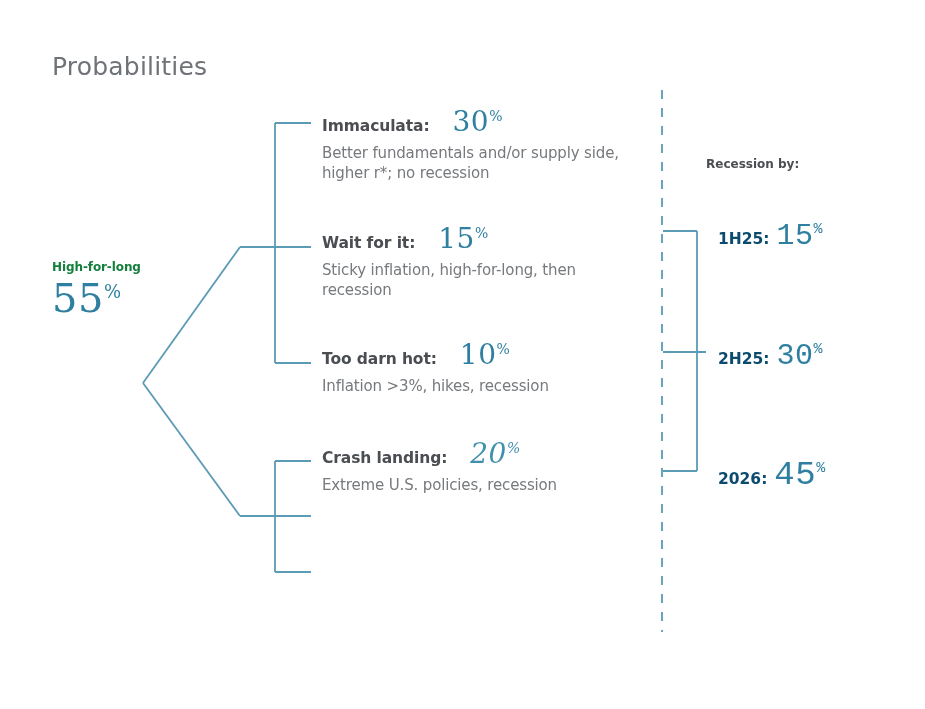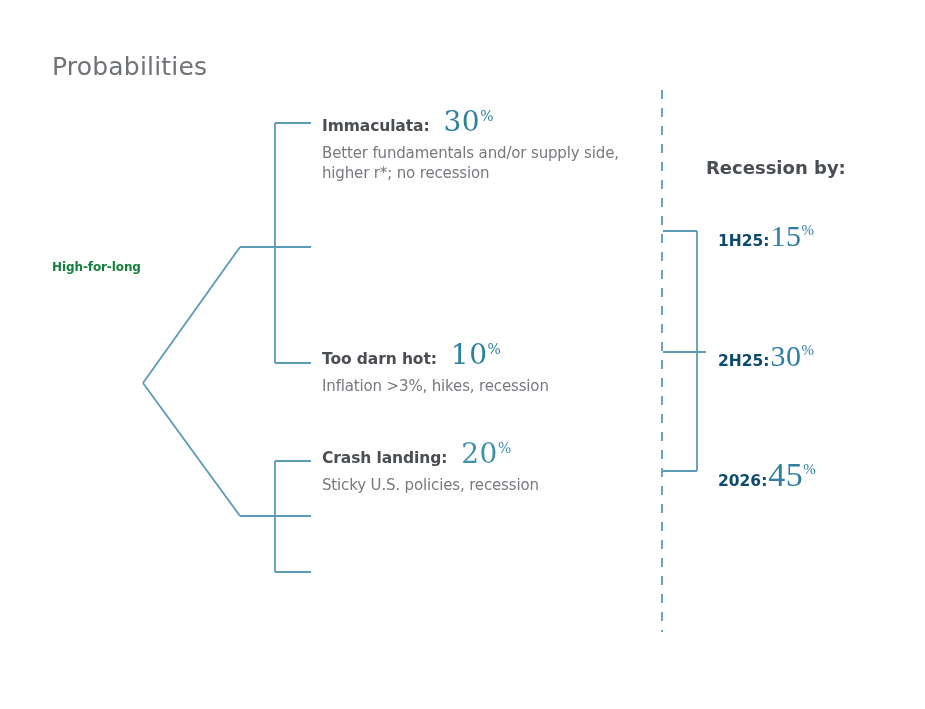--- a/index.html
+++ b/index.html
@@ -82,67 +82,68 @@
     font-weight: bold;
     color: #4a4d51;
     font-family: "DejaVu Sans", sans-serif;
     letter-spacing: -0.1px;
   }
   .scen-value {
     font-family: "DejaVu Serif", serif;
     font-size: 28px;
     color: #2e7fa0;
     letter-spacing: 0.5px;
-    margin-left: 14px;
+    margin-left: 23px;
   }
   .scen-value.light {
     color: #3f8fad;
+    font-style: italic;
   }
   .scen-value .pct {
     font-size: 14px;
     vertical-align: super;
     letter-spacing: 0;
   }
   .scen-desc {
     margin-top: 8px;
     font-size: 15px;
     color: #76797d;
     font-family: "DejaVu Sans", sans-serif;
     line-height: 1.33;
     letter-spacing: -0.15px;
   }
 
   
   #recession-heading {
     position: absolute;
     left: 706px;
     top: 157px;
-    font-size: 18px;
+    font-size: 12px;
     font-weight: bold;
     color: #4a4d51;
     font-family: "DejaVu Sans", sans-serif;
     white-space: nowrap;
   }
   .recession-row {
     position: absolute;
     white-space: nowrap;
     line-height: 1;
   }
   .rec-label {
     font-size: 15.5px;
     font-weight: bold;
     color: #0c4a6e;
     font-family: "DejaVu Sans", sans-serif;
   }
   .rec-value {
-    font-family: Liberation Serif, serif;
+    font-family: Liberation Mono, monospace;
     font-size: 30px;
     color: #2e7fa0;
     letter-spacing: 0.5px;
-    margin-left: 1px;
+    margin-left: 7px;
   }
   .rec-value.big {
     font-size: 34px;
   }
   .rec-value .pct {
     font-size: 15px;
     vertical-align: super;
     letter-spacing: 0;
   }
 </style>
@@ -174,37 +175,42 @@
 
       <path d="M697,231 L697,471"></path>
       <path d="M663,231 L697,231"></path>
       <path d="M663,352 L706,352"></path>
       <path d="M663,471 L697,471"></path>
     </g>
   </svg>
 
   <div class="root-node" style="left:52px; top:260px;">
     <div class="root-label">High-for-long</div>
+    <div class="root-value"><span>55</span><span class="pct">%</span></div>
   </div>
 
 
   <div class="scenario" style="top:108px;">
     <div class="scen-head"><span class="scen-name">Immaculata:</span><span class="scen-value"><span>30</span><span class="pct">%</span></span></div>
     <div class="scen-desc">Better fundamentals and/or supply side, higher r*; no recession</div>
   </div>
 
+  <div class="scenario" style="top:225px;">
+    <div class="scen-head"><span class="scen-name">Wait for it:</span><span class="scen-value"><span>15</span><span class="pct">%</span></span></div>
+    <div class="scen-desc">Sticky inflation, high-for-long, then recession</div>
+  </div>
 
   <div class="scenario" style="top:341px;">
     <div class="scen-head"><span class="scen-name">Too darn hot:</span><span class="scen-value"><span>10</span><span class="pct">%</span></span></div>
     <div class="scen-desc">Inflation &gt;3%, hikes, recession</div>
   </div>
 
   <div class="scenario" style="top:440px;">
     <div class="scen-head"><span class="scen-name">Crash landing:</span><span class="scen-value light"><span>20</span><span class="pct">%</span></span></div>
-    <div class="scen-desc">Sticky U.S. policies, recession</div>
+    <div class="scen-desc">Extreme U.S. policies, recession</div>
   </div>
 
 
   <div id="recession-heading">Recession by:</div>
 
   <div class="recession-row" style="left:718px; top:221px;"><span class="rec-label">1H25:</span><span class="rec-value"><span>15</span><span class="pct">%</span></span></div>
 
   <div class="recession-row" style="left:718px; top:341px;"><span class="rec-label">2H25:</span><span class="rec-value"><span>30</span><span class="pct">%</span></span></div>
 
   <div class="recession-row" style="left:718px; top:458px;"><span class="rec-label">2026:</span><span class="rec-value big"><span>45</span><span class="pct">%</span></span></div>

